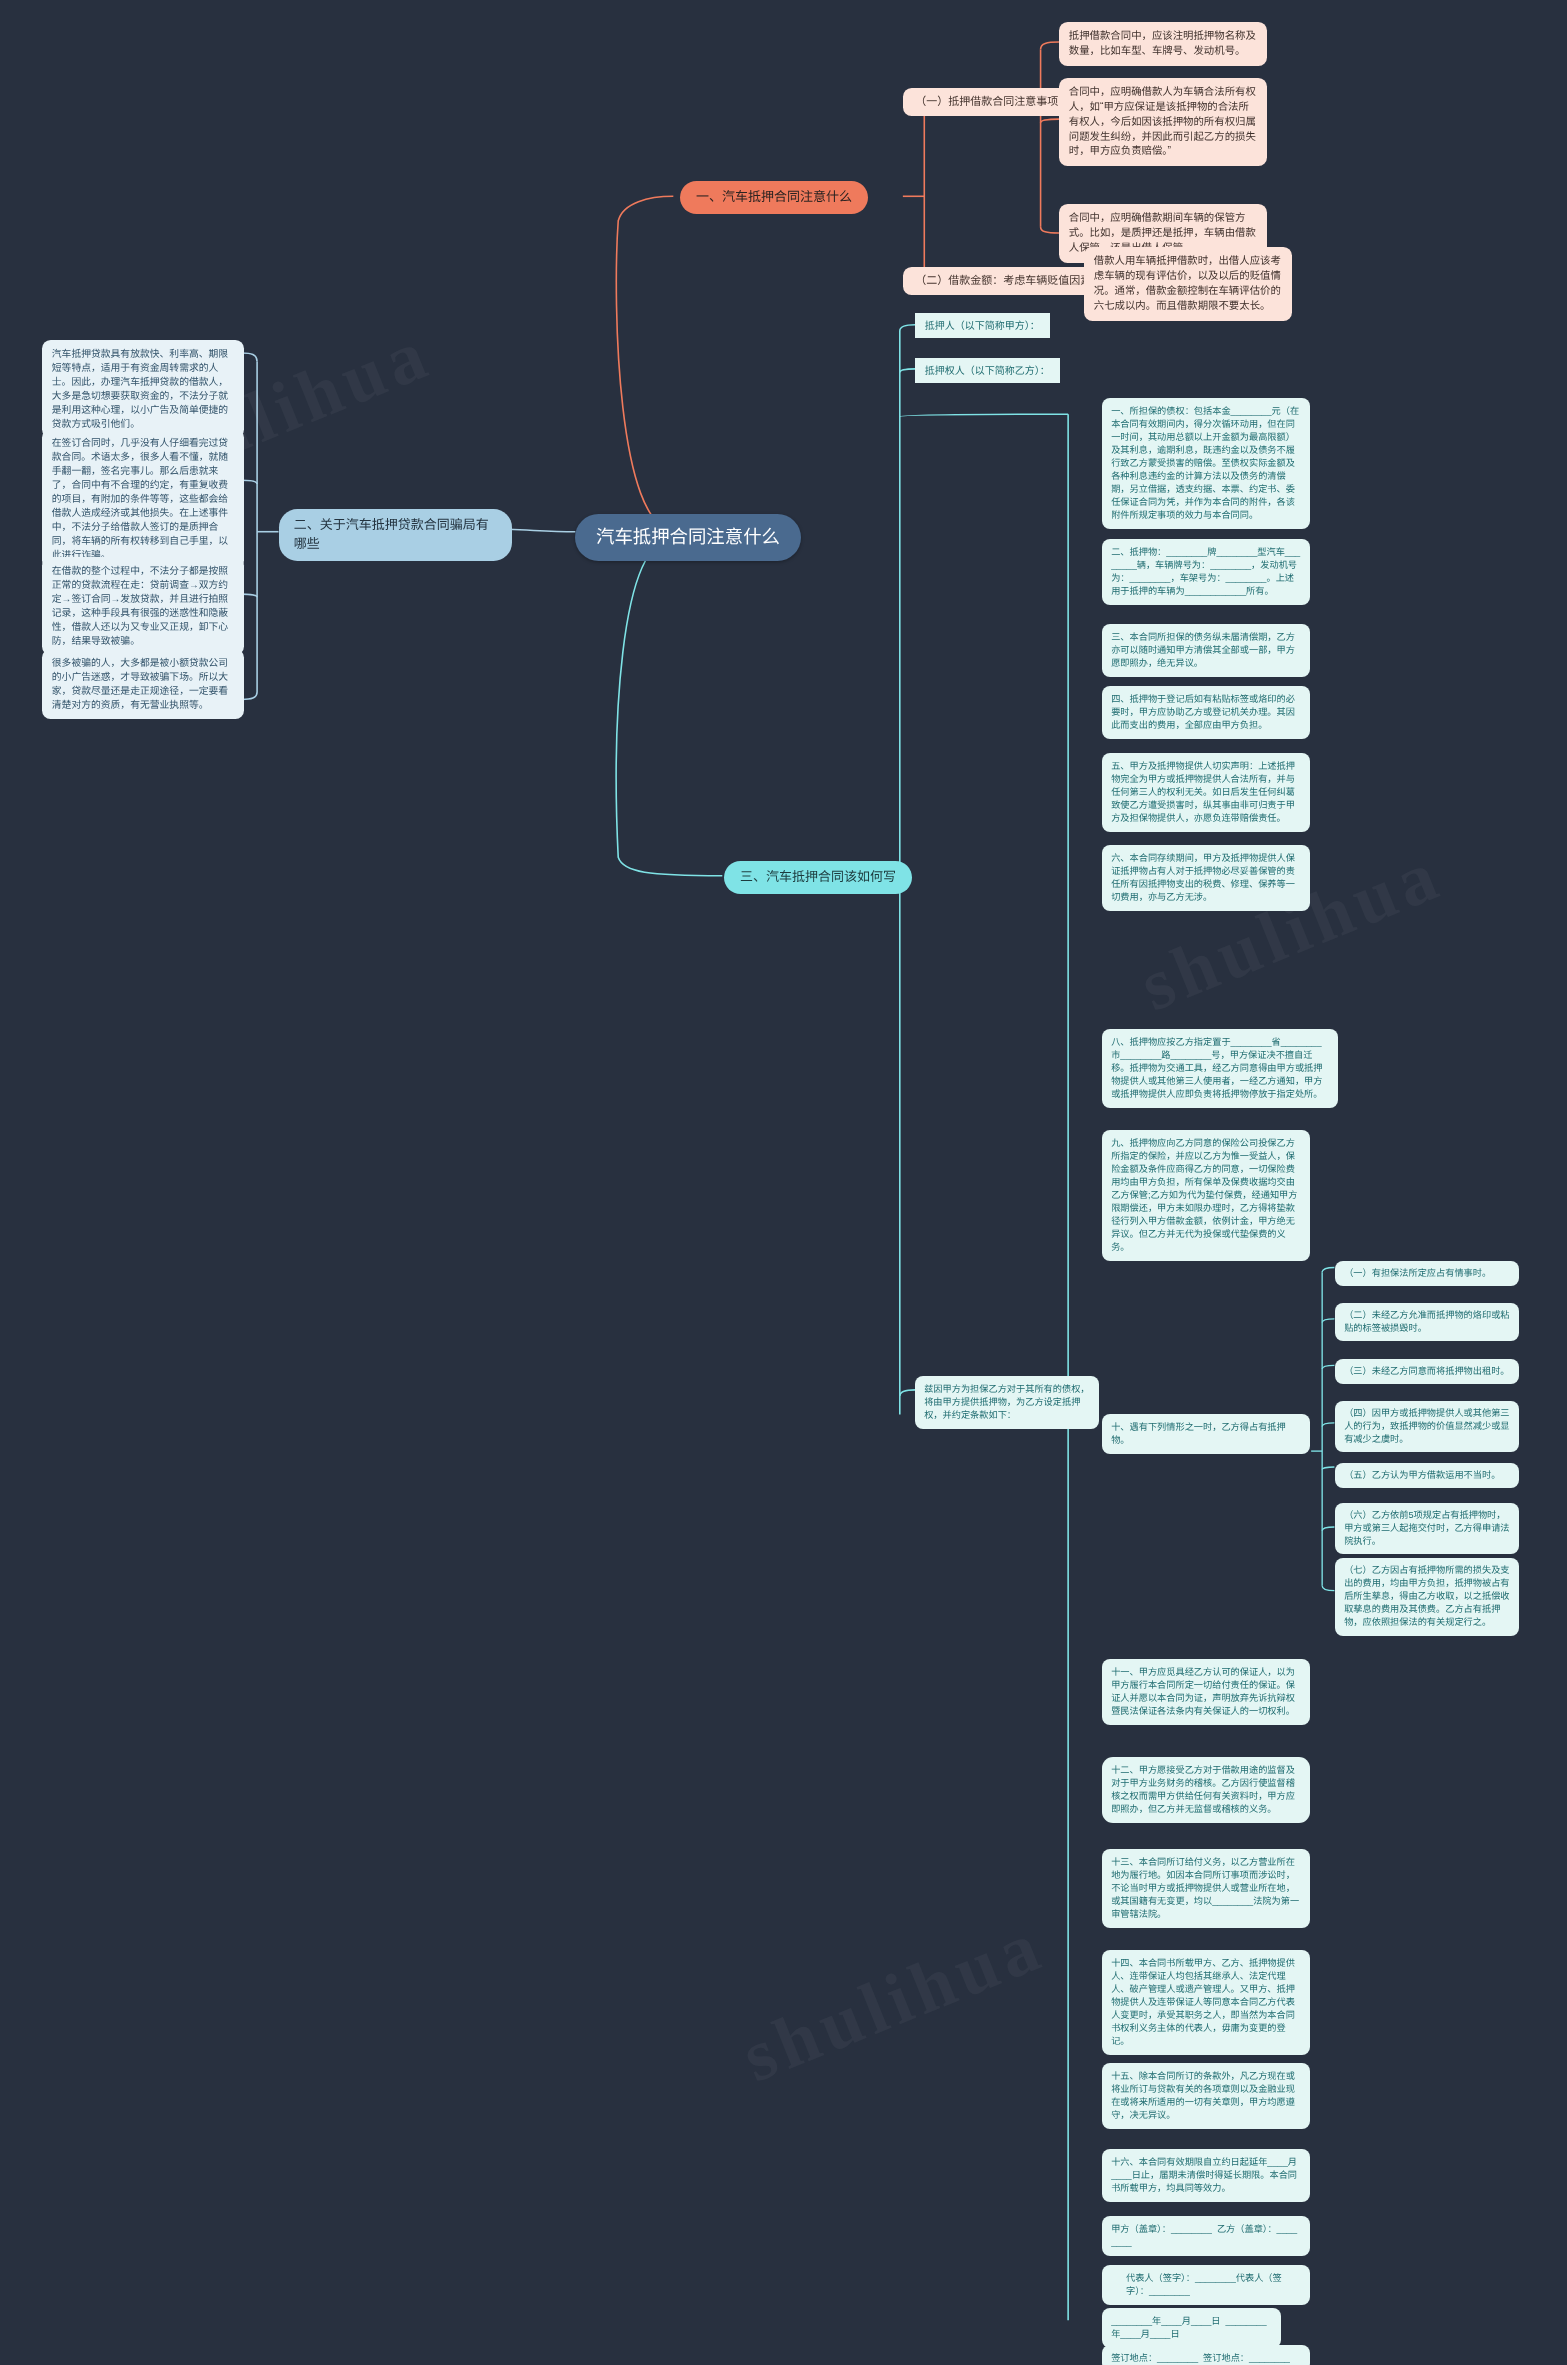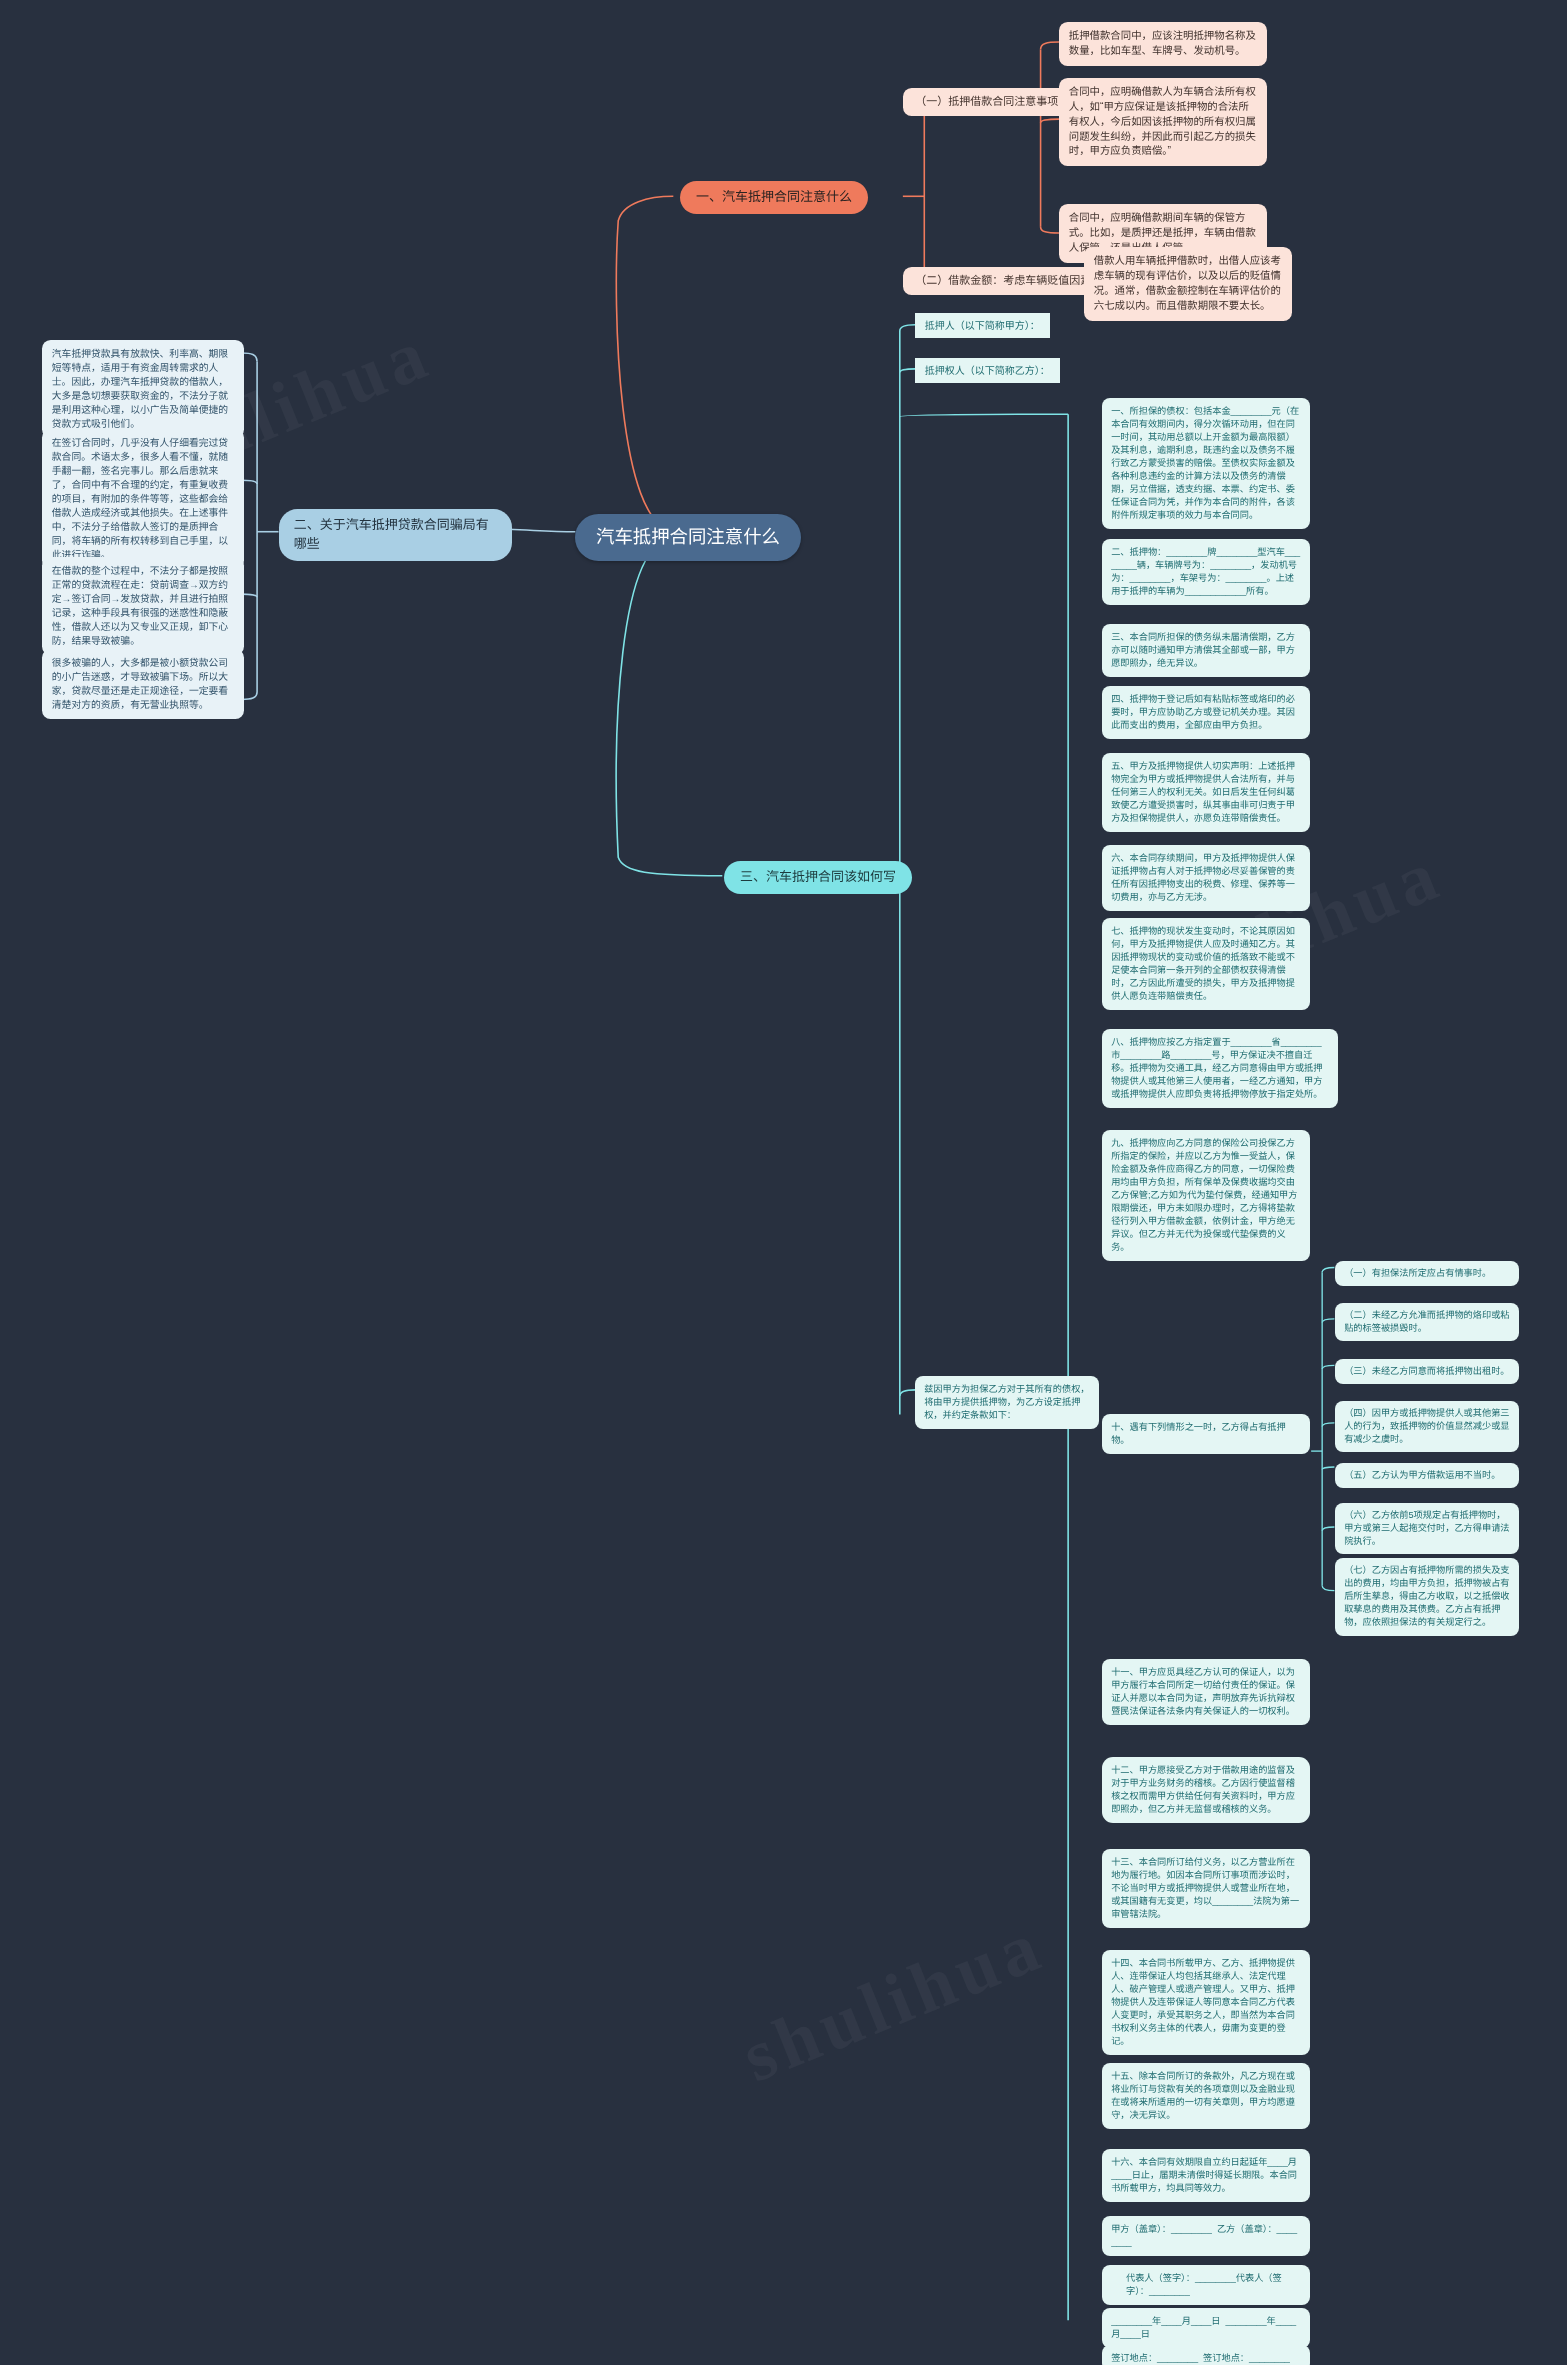--- a/index.html
+++ b/index.html
@@ -197,33 +197,32 @@
   <div class="node b3-head" style="left:915px; top:358px;">抵押权人（以下简称乙方）：</div>
 
   <div class="node b3-leaf" style="left:915px; top:1376px; width:184px;">兹因甲方为担保乙方对于其所有的债权，将由甲方提供抵押物，为乙方设定抵押权，并约定条款如下：</div>
 
   <div class="node b3-leaf" style="left:1102px; top:398px; width:208px;">一、所担保的债权：包括本金________元（在本合同有效期间内，得分次循环动用，但在同一时间，其动用总额以上开金额为最高限额）及其利息，逾期利息，既违约金以及债务不履行致乙方蒙受损害的赔偿。至债权实际金额及各种利息违约金的计算方法以及债务的清偿期，另立借据，透支约据、本票、约定书、委任保证合同为凭，并作为本合同的附件，各该附件所规定事项的效力与本合同同。</div>
   <div class="node b3-leaf" style="left:1102px; top:539px; width:208px;">二、抵押物：________牌________型汽车________辆，车辆牌号为：________，发动机号为：________，车架号为：________。上述用于抵押的车辆为____________所有。</div>
   <div class="node b3-leaf" style="left:1102px; top:624px; width:208px;">三、本合同所担保的债务纵未届清偿期，乙方亦可以随时通知甲方清偿其全部或一部，甲方愿即照办，绝无异议。</div>
   <div class="node b3-leaf" style="left:1102px; top:686px; width:208px;">四、抵押物于登记后如有粘贴标签或烙印的必要时，甲方应协助乙方或登记机关办理。其因此而支出的费用，全部应由甲方负担。</div>
   <div class="node b3-leaf" style="left:1102px; top:753px; width:208px;">五、甲方及抵押物提供人切实声明：上述抵押物完全为甲方或抵押物提供人合法所有，并与任何第三人的权利无关。如日后发生任何纠葛致使乙方遭受损害时，纵其事由非可归责于甲方及担保物提供人，亦愿负连带赔偿责任。</div>
   <div class="node b3-leaf" style="left:1102px; top:845px; width:208px;">六、本合同存续期间，甲方及抵押物提供人保证抵押物占有人对于抵押物必尽妥善保管的责任所有因抵押物支出的税费、修理、保养等一切费用，亦与乙方无涉。</div>
-  <div class="node b3-leaf" style="left:1102px; top:918px; width:208px;">七、抵押物的现状发生变动时，不论其原因如何，甲方及抵押物提供人应及时通知乙方。其因抵押物现状的变动或价值的抵落致不能或不足使本合同第一条开列的全部债权获得清偿时，乙方因此所遭受的损失，甲方及抵押物提供人愿负连带赔偿责任。</div>
   <div class="node b3-leaf" style="left:1102px; top:1029px; width:236px;">八、抵押物应按乙方指定置于________省________市________路________号，甲方保证决不擅自迁移。抵押物为交通工具，经乙方同意得由甲方或抵押物提供人或其他第三人使用者，一经乙方通知，甲方或抵押物提供人应即负责将抵押物停放于指定处所。</div>
   <div class="node b3-leaf" style="left:1102px; top:1130px; width:208px;">九、抵押物应向乙方同意的保险公司投保乙方所指定的保险，并应以乙方为惟一受益人，保险金额及条件应商得乙方的同意，一切保险费用均由甲方负担，所有保单及保费收据均交由乙方保管;乙方如为代为垫付保费，经通知甲方限期偿还，甲方未如限办理时，乙方得将垫款径行列入甲方借款金额，依例计金，甲方绝无异议。但乙方并无代为投保或代垫保费的义务。</div>
   <div class="node b3-leaf" style="left:1102px; top:1414px; width:208px;">十、遇有下列情形之一时，乙方得占有抵押物。</div>
   <div class="node b3-leaf" style="left:1102px; top:1659px; width:208px;">十一、甲方应觅具经乙方认可的保证人，以为甲方履行本合同所定一切给付责任的保证。保证人并愿以本合同为证，声明放弃先诉抗辩权暨民法保证各法条内有关保证人的一切权利。</div>
   <div class="node b3-leaf" style="left:1102px; top:1757px; width:208px;border-radius:11px;">十二、甲方愿接受乙方对于借款用途的监督及对于甲方业务财务的稽核。乙方因行使监督稽核之权而需甲方供给任何有关资料时，甲方应即照办，但乙方并无监督或稽核的义务。</div>
   <div class="node b3-leaf" style="left:1102px; top:1849px; width:208px;">十三、本合同所订给付义务，以乙方营业所在地为履行地。如因本合同所订事项而涉讼时，不论当时甲方或抵押物提供人或营业所在地，或其国籍有无变更，均以________法院为第一审管辖法院。</div>
   <div class="node b3-leaf" style="left:1102px; top:1950px; width:208px;">十四、本合同书所载甲方、乙方、抵押物提供人、连带保证人均包括其继承人、法定代理人、破产管理人或遗产管理人。又甲方、抵押物提供人及连带保证人等同意本合同乙方代表人变更时，承受其职务之人，即当然为本合同书权利义务主体的代表人，毋庸为变更的登记。</div>
   <div class="node b3-leaf" style="left:1102px; top:2063px; width:208px;">十五、除本合同所订的条款外，凡乙方现在或将业所订与贷款有关的各项章则以及金融业现在或将来所适用的一切有关章则，甲方均愿遵守，决无异议。</div>
   <div class="node b3-leaf" style="left:1102px; top:2149px; width:208px;">十六、本合同有效期限自立约日起延年____月____日止，届期未清偿时得延长期限。本合同书所载甲方，均具同等效力。</div>
   <div class="node b3-leaf" style="left:1102px; top:2216px; width:208px;">甲方（盖章）：________  乙方（盖章）：________</div>
   <div class="node b3-leaf" style="left:1102px; top:2265px; width:208px;padding-left:24px;">代表人（签字）：________代表人（签字）：________</div>
-  <div class="node b3-leaf" style="left:1102px; top:2308px; width:208px;">________年____月____日  ________年____月____日</div>
+  <div class="node b3-leaf" style="left:1102px; top:2308px; width:179px;">________年____月____日  ________年____月____日</div>
   <div class="node b3-leaf" style="left:1102px; top:2345px; width:208px;">签订地点：________  签订地点：________</div>
 
   <div class="node b3-sub" style="left:1335px; top:1261px; width:184px;">（一）有担保法所定应占有情事时。</div>
   <div class="node b3-sub" style="left:1335px; top:1303px; width:184px;">（二）未经乙方允准而抵押物的烙印或粘贴的标签被损毁时。</div>
   <div class="node b3-sub" style="left:1335px; top:1359px; width:184px;">（三）未经乙方同意而将抵押物出租时。</div>
   <div class="node b3-sub" style="left:1335px; top:1401px; width:184px;">（四）因甲方或抵押物提供人或其他第三人的行为，致抵押物的价值显然减少或显有减少之虞时。</div>
   <div class="node b3-sub" style="left:1335px; top:1463px; width:184px;">（五）乙方认为甲方借款运用不当时。</div>
   <div class="node b3-sub" style="left:1335px; top:1503px; width:184px;">（六）乙方依前5项规定占有抵押物时，甲方或第三人起拖交付时，乙方得申请法院执行。</div>
   <div class="node b3-sub" style="left:1335px; top:1558px; width:184px;">（七）乙方因占有抵押物所需的损失及支出的费用，均由甲方负担，抵押物被占有后所生孳息，得由乙方收取，以之抵偿收取孳息的费用及其债费。乙方占有抵押物，应依照担保法的有关规定行之。</div>
 

